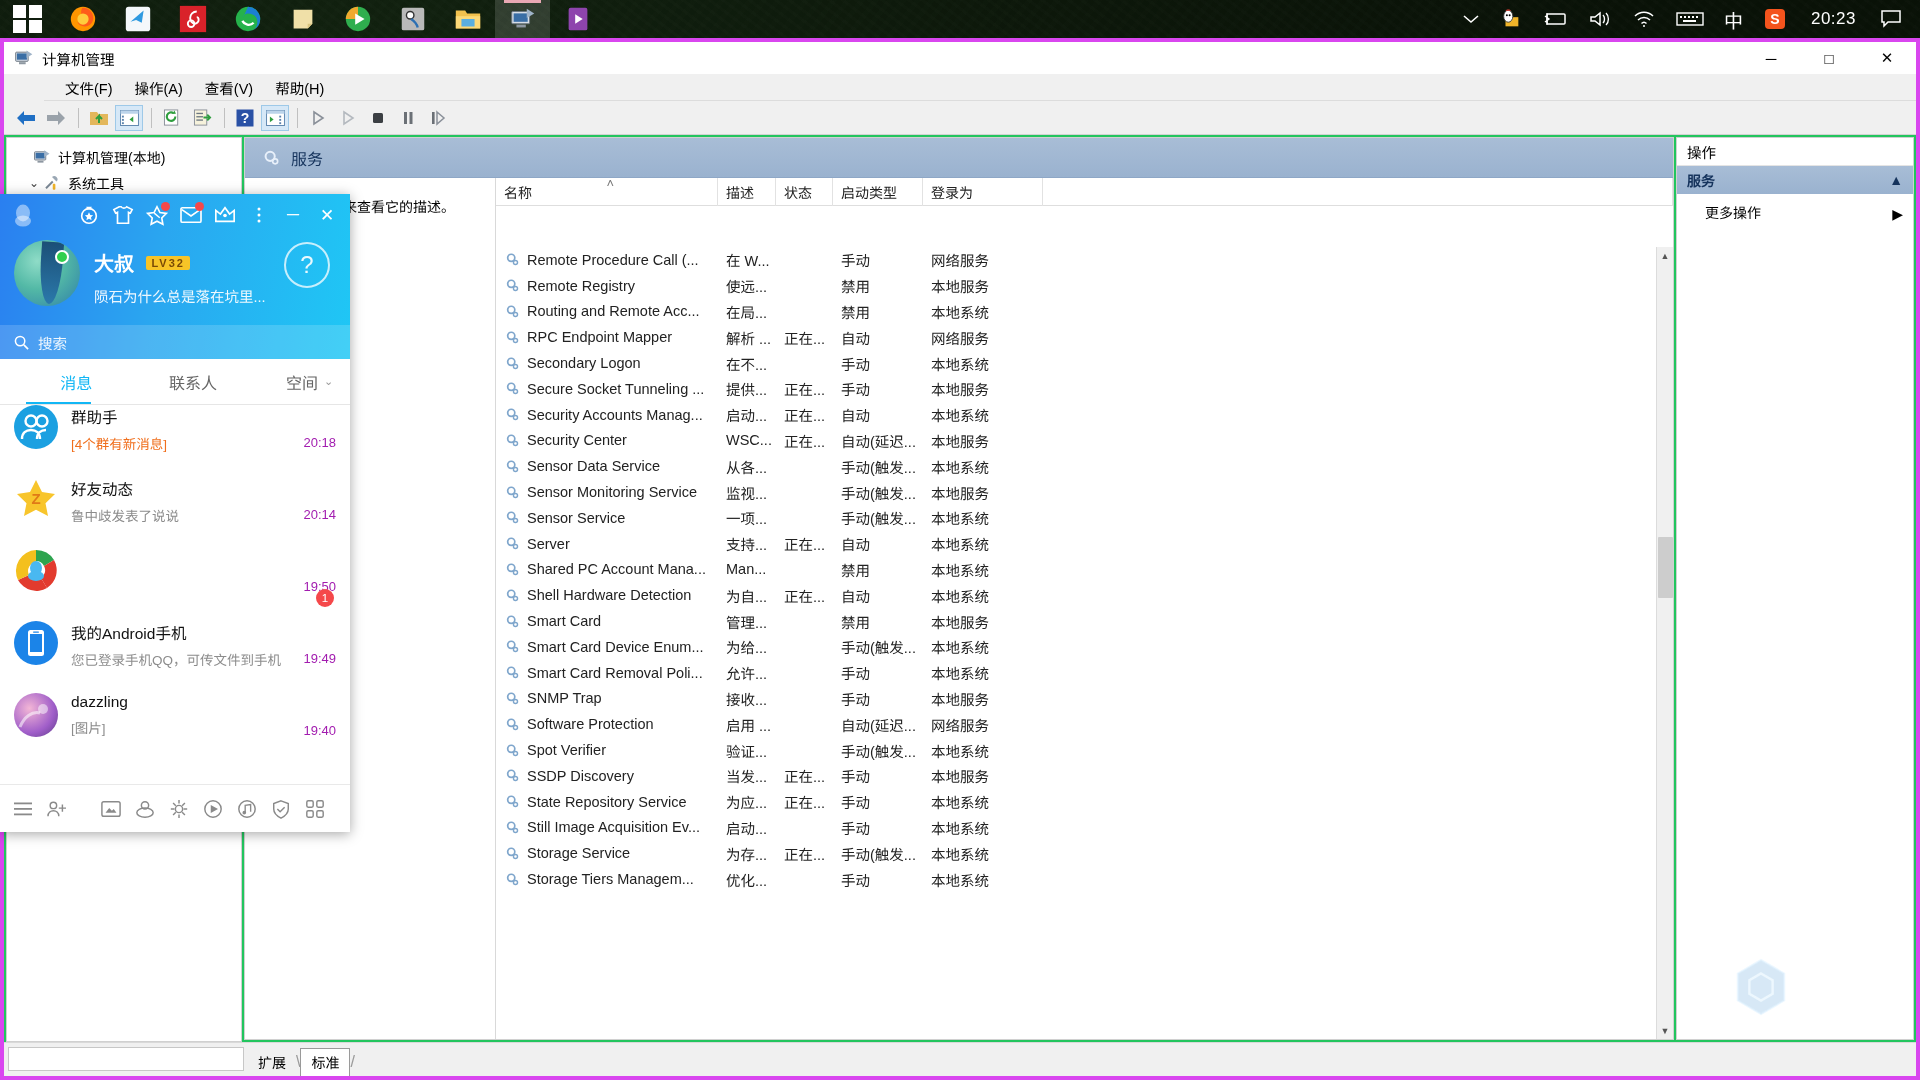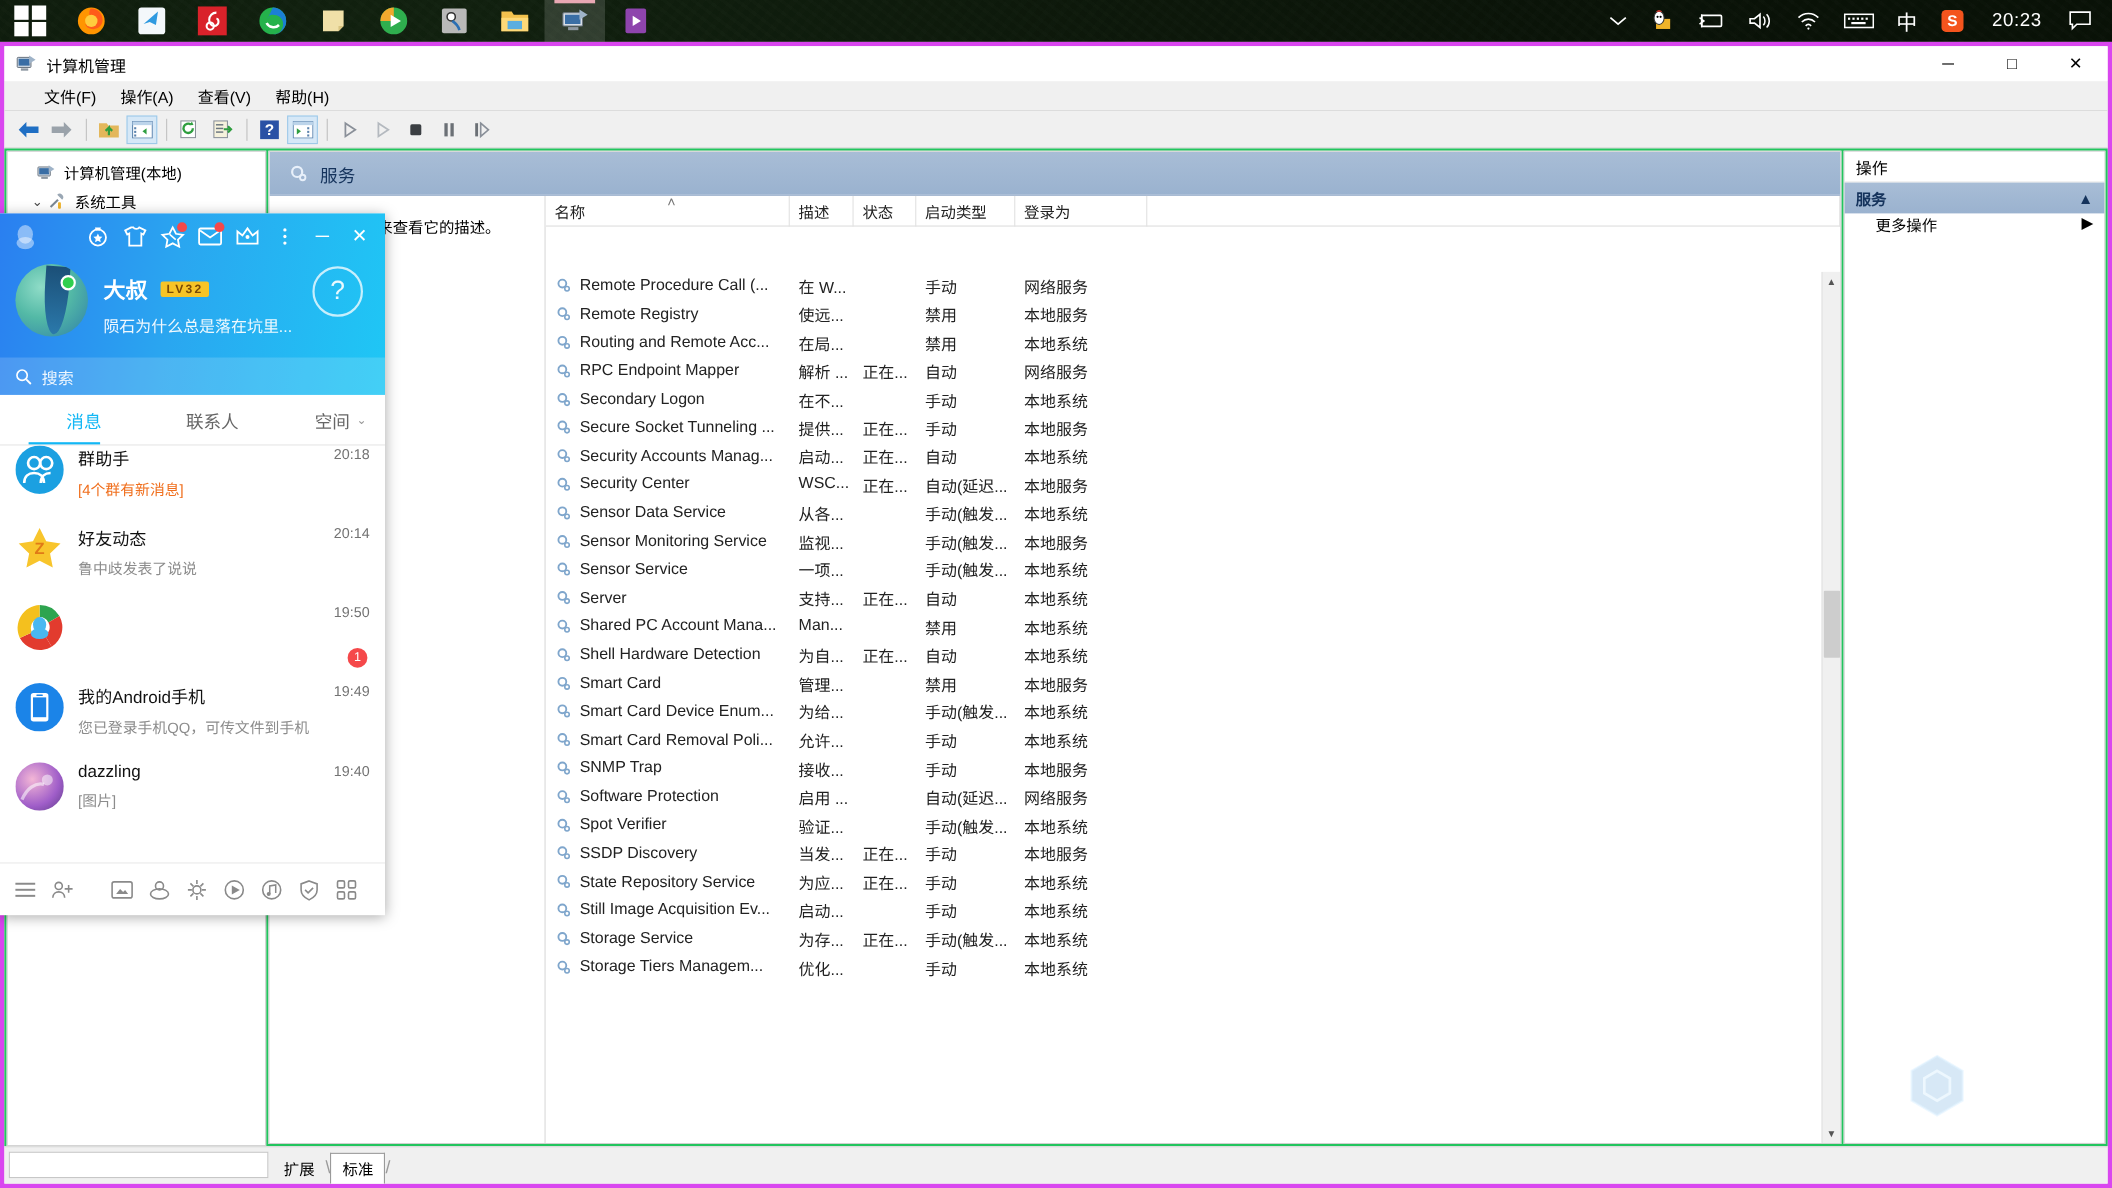--- a/index.html
+++ b/index.html
@@ -76,23 +76,23 @@
   }
   .cm-title .ttl-ico { margin: 0 8px 0 10px; }
   .cm-title .ttl-text { font-size: 14.5px; color: #000; }
   .cm-ctrl { margin-left: auto; display: flex; height: 32px; }
   .cm-ctrl div {
     width: 58px; height: 32px; display: flex; align-items: center; justify-content: center;
     color: #000; font-size: 15px;
   }
   .cm-menu {
     height: 27px; background: #f0f0f0;
-    display: flex; align-items: center; padding-left: 25px;
+    display: flex; align-items: center; padding-left: 10px;
     border-bottom: 1px solid #dcdcdc;
-    font-size: 14.5px; color: #000;
+    font-size: 14.5px; color: #000; margin-left: 40px;
   }
   .cm-menu span { padding: 3px 11px; }
   .cm-toolbar {
     height: 34px; background: #f0f0f0;
     display: flex; align-items: center; padding-left: 8px;
     border-bottom: 1px solid #d3d3d3;
   }
   .tbtn { width: 28px; height: 26px; display: flex; align-items: center; justify-content: center; margin-right: 2px; }
   .tbtn.sel { background: #d6e8f7; border: 1px solid #9ec9e8; }
   .tsep { width: 1px; height: 20px; background: #c0c0c0; margin: 0 6px; }
@@ -155,21 +155,21 @@
   .cm-actions {
     width: 238px; background: #fff; border: 1px solid #d0d0d0;
     margin: 2px 2px 2px 0; font-size: 14px;
   }
   .act-title { height: 28px; display: flex; align-items: center; padding-left: 10px; background: #fff; border-bottom: 1px solid #e4e4e4; font-size:14.5px;}
   .act-group {
     height: 28px; display: flex; align-items: center; padding-left: 10px;
     background: linear-gradient(180deg,#a8bdd6 0%, #9ab2cf 100%);
     color: #15335c; font-weight: bold; justify-content: space-between; padding-right: 10px;
   }
-  .act-item { height: 28px; display: flex; align-items: flex-start; padding-left: 28px; justify-content: space-between; padding-right: 10px; }
+  .act-item { height: 28px; display: flex; align-items: flex-end; padding-left: 28px; justify-content: space-between; padding-right: 10px; }
 
   .cm-status {
     height: 34px; background: #f0f0f0; border-top: 1px solid #d9d9d9;
     display: flex; align-items: flex-end; padding: 0 4px;
   }
   .status-box { width: 236px; height: 24px; border: 1px solid #c7c7c7; background: #fff; margin-bottom: 5px; }
   .tabstrip { display: flex; align-items: flex-end; margin-left: 4px; height: 34px; }
   .tabitem {
     font-size: 14px; padding: 3px 10px 4px 10px; color: #000;
     position: relative;
@@ -237,21 +237,21 @@
   .qq-tab.act::after { content:""; position: absolute; left: 22%; right: 22%; bottom: 0; height: 2.5px; background: #12b7f5; }
   .qq-tab .chev { font-size: 11px; margin-left: 6px; color: #999; }
 
   .qq-list { flex: 1; overflow: hidden; }
   .qq-li { height: 72px; display: flex; padding: 0 14px; position: relative; }
   .qq-li-av { width: 44px; height: 44px; border-radius: 50%; flex: 0 0 44px; position: relative; overflow: hidden; }
   .qq-li-txt { margin-left: 13px; flex: 1; overflow: hidden; }
   .qq-li-name { font-size: 15.5px; color: #111; white-space: nowrap; }
   .qq-li-sub { font-size: 13.5px; color: #8c8c8c; margin-top: 6px; white-space: nowrap; overflow: hidden; }
   .qq-li-sub.orange { color: #f06f1d; }
-  .qq-li-time { position: absolute; right: 14px; top: 0; font-size: 13px; color: #737373; }
+  .qq-li-time { position: absolute; right: 14px; top: 30px; font-size: 13px; color: #a21caf; }
   .qq-badge {
     position: absolute; right: 16px; top: 40px;
     min-width: 18px; height: 18px; border-radius: 9px; background: #f5484a;
     color: #fff; font-size: 11.5px; display: flex; align-items: center; justify-content: center;
     padding: 0 5px;
   }
   .qq-bottom { height: 48px; border-top: 1px solid #e9e9e9; display: flex; align-items: center; padding: 0 6px; }
   .qq-bico { width: 34px; height: 48px; display: flex; align-items: center; justify-content: center; }
 
   

